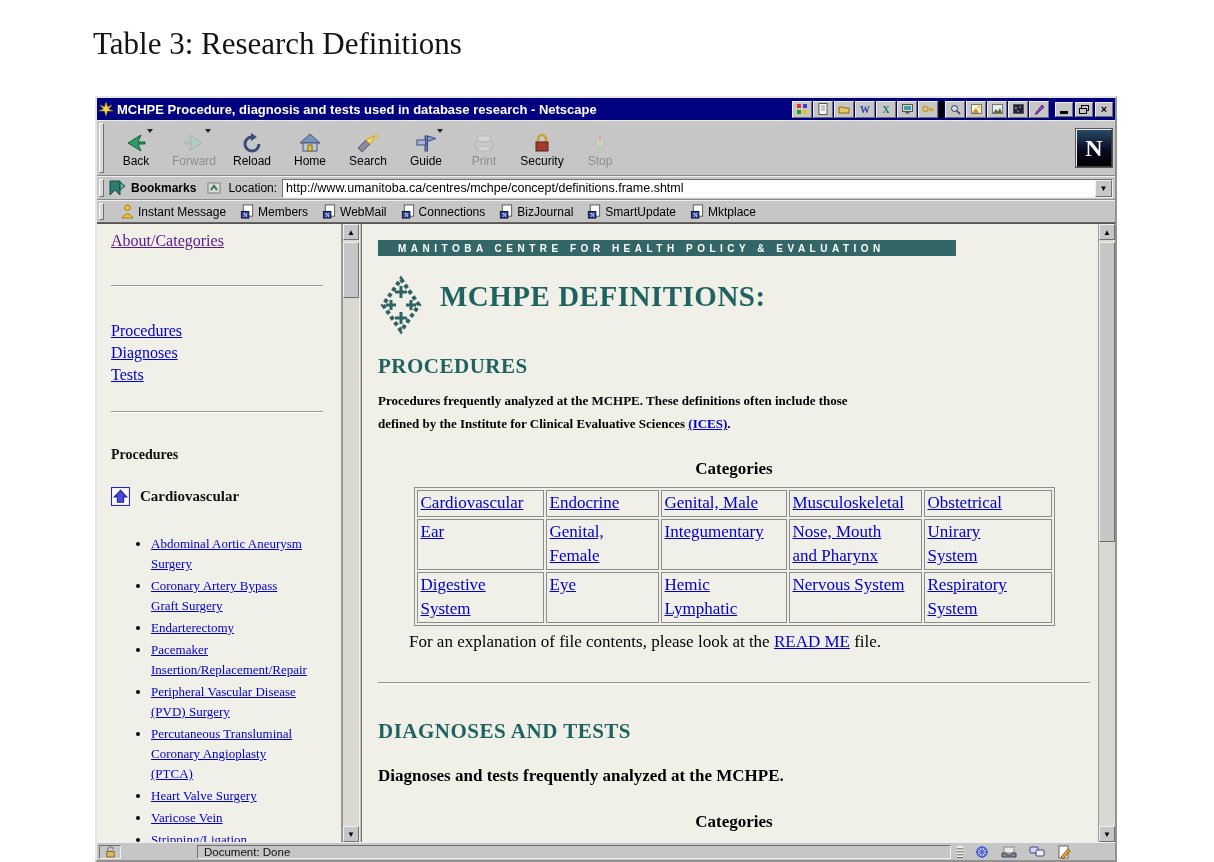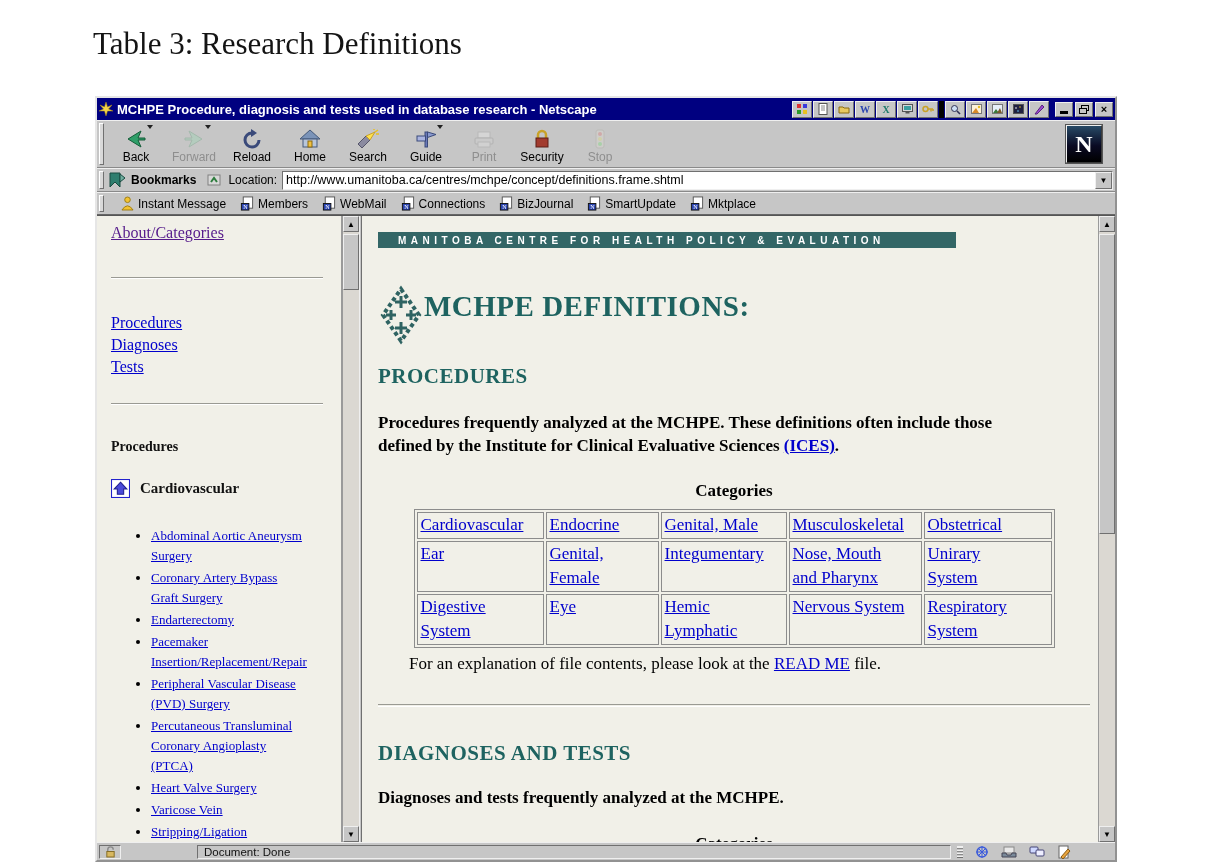--- a/index.html
+++ b/index.html
@@ -30,22 +30,22 @@
            justify-content:center;font-size:11px;font-weight:bold;color:#000;line-height:1;}
   .glyph-min{width:8px;height:3px;border-bottom:3px solid #000;margin-top:6px;}
   
   .menubar{height:24px;display:flex;align-items:center;gap:27px;padding-left:12px;
            background:var(--chrome_gray);border-bottom:1px solid #8a8a8a;flex:0 0 auto;}
   .menu-item{font-size:13px;font-weight:bold;color:#000;}
   .menu-item::first-letter{text-decoration:underline;}
   
   .grippy{width:5px;align-self:stretch;margin:2px 3px 2px 2px;background:#d9d9d9;
           border:1px solid;border-color:#fff #707070 #707070 #fff;}
-  .toolbar{height:48px;display:flex;align-items:center;background:var(--chrome_gray);
-           border-top:1px solid #efefef;border-bottom:1px solid #8a8a8a;padding-right:13px;flex:0 0 auto;}
+  .toolbar{height:56px;display:flex;align-items:center;background:var(--chrome_gray);
+           border-top:1px solid #efefef;border-bottom:1px solid #8a8a8a;padding-right:3px;flex:0 0 auto;}
   .tb-btn{width:58px;height:44px;display:flex;flex-direction:column;align-items:center;
           justify-content:flex-end;padding-bottom:2px;position:relative;}
   .tb-btn .tb-ico{height:22px;display:flex;align-items:flex-end;justify-content:center;}
   .tb-btn .tb-label{font-size:12px;color:#000;margin-top:1px;}
   .tb-btn.disabled .tb-label{color:#8e8e8e;}
   .tb-btn.disabled .tb-ico{opacity:.45;}
   .menu-mark{position:absolute;top:3px;right:12px;width:0;height:0;
              border-left:3px solid transparent;border-right:3px solid transparent;
              border-top:4px solid #222;}
   .ns-logo{margin-left:auto;width:36px;height:38px;background:linear-gradient(#274a66,#0a0a23 55%,#000);
@@ -93,25 +93,25 @@
   .sidebar-scroll .scroll-thumb{height:56px;margin-top:2px;}
   .main-scroll .scroll-thumb{height:300px;margin-top:2px;}
   .frame-divider{width:3px;background:var(--chrome_gray);border-left:1px solid #efefef;
               border-right:1px solid #707070;flex:0 0 auto;}
   
   .main-frame{flex:1 1 auto;background:var(--page_bg);overflow:hidden;
               font-family:"Liberation Serif",serif;padding:16px 8px 0 16px;min-width:0;}
   .banner{width:578px;height:16px;background:var(--banner_bg);color:#fff;
           font-family:"Liberation Sans",sans-serif;font-size:10px;font-weight:bold;
           letter-spacing:4.5px;display:flex;align-items:center;padding-left:20px;white-space:nowrap;overflow:hidden;}
-  .logo-row{margin-top:36px;display:flex;align-items:flex-start;height:64px;}
+  .logo-row{margin-top:18px;display:flex;align-items:flex-start;gap:16px;height:64px;}
   .main-title{font-size:29px;font-weight:bold;color:var(--teal);margin-top:6px;letter-spacing:.5px;}
   .sect-heading{font-size:21px;font-weight:bold;color:var(--teal);letter-spacing:.5px;}
   .proc-heading{margin-top:16px;}
-  .intro{margin-top:22px;font-size:17px;font-weight:bold;color:#000;line-height:23px;
+  .intro{margin-top:10px;font-size:13px;font-weight:bold;color:#000;line-height:23px;
          white-space:pre-line;max-width:712px;}
   .intro a{color:var(--link_blue);text-decoration:underline;font-weight:bold;}
   .center-wrap{width:650px;margin:24px auto 0;}
   .cat-title{text-align:center;font-size:17px;font-weight:bold;color:#000;}
   table.cats{margin:8px auto 0;border-collapse:separate;border-spacing:2px;
              border:1px solid #8c8c8c;}
   table.cats td{border:1px solid #8c8c8c;vertical-align:top;padding:0 3px 1px 3px;
              font-size:17px;line-height:24px;}
   table.cats td a{color:var(--link_blue);text-decoration:underline;white-space:pre-line;}
   .c1{width:127px;} .c2{width:113px;} .c3{width:126px;} .c4{width:133px;} .c5{width:128px;}

